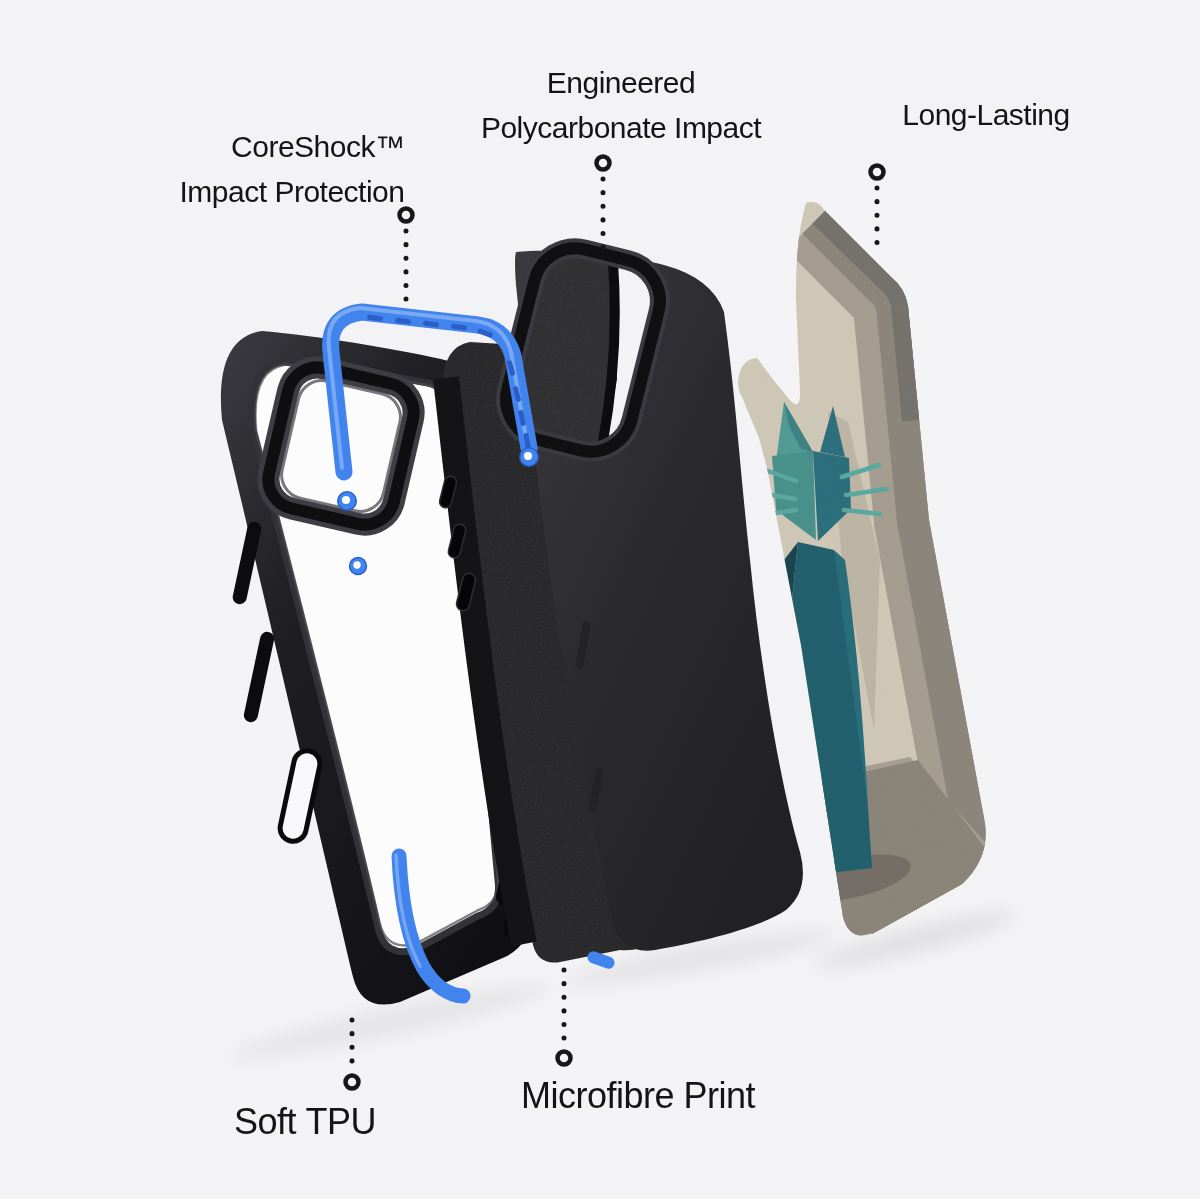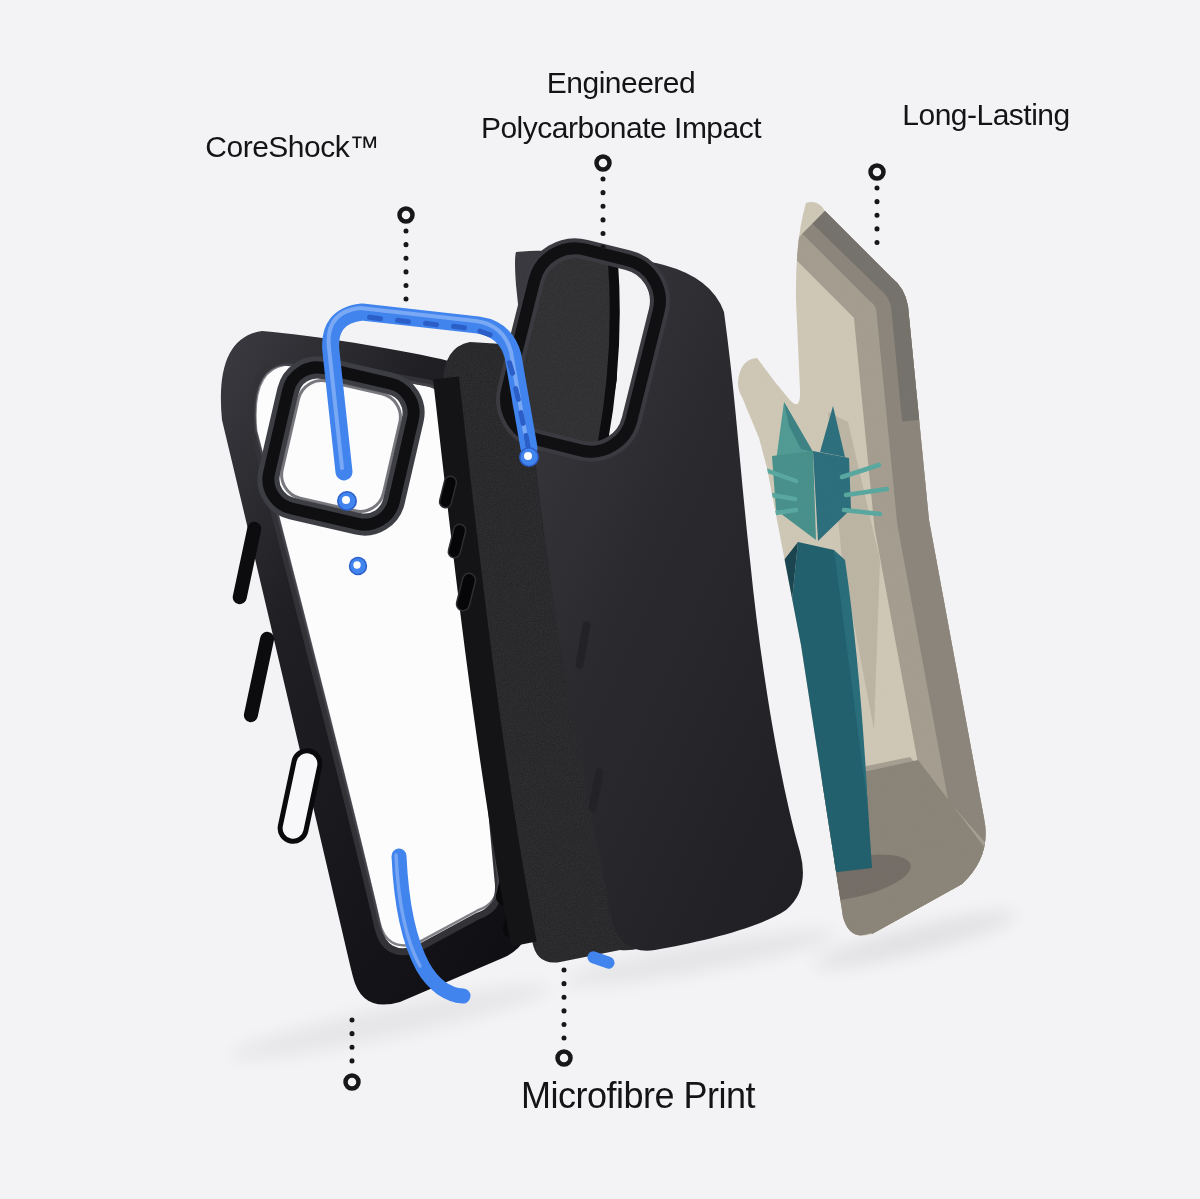--- a/index.html
+++ b/index.html
@@ -236,29 +236,33 @@
       </g>
       <g>
         <line x1="564" y1="970" x2="564" y2="1042" stroke-width="5" stroke-linecap="round" stroke-dasharray="0.1 13.5"></line>
         <circle cx="564" cy="1058" r="6.5" stroke-width="4.5"></circle>
       </g>
     </g>
   </svg>
 
   <div class="callout" style="left:292px;top:124px;">
     <div class="b">CoreShock™</div>
+    <div>Impact Protection</div>
   </div>
 
   <div class="callout" style="left:621px;top:60px;">
     <div>Engineered</div>
     <div class="b">Polycarbonate Impact</div>
   </div>
 
   <div class="callout" style="left:986px;top:92px;">
     <div>Long-Lasting</div>
   </div>
 
+  <div class="callout small" style="left:305px;top:1100px;">
+    <span>Soft</span>&nbsp;<span class="b">TPU</span>
+  </div>
 
   <div class="callout small" style="left:638px;top:1074px;">
     <span class="b">Microfibre</span>&nbsp;<span>Print</span>
   </div>
 
 </div>
 
 </body></html>

